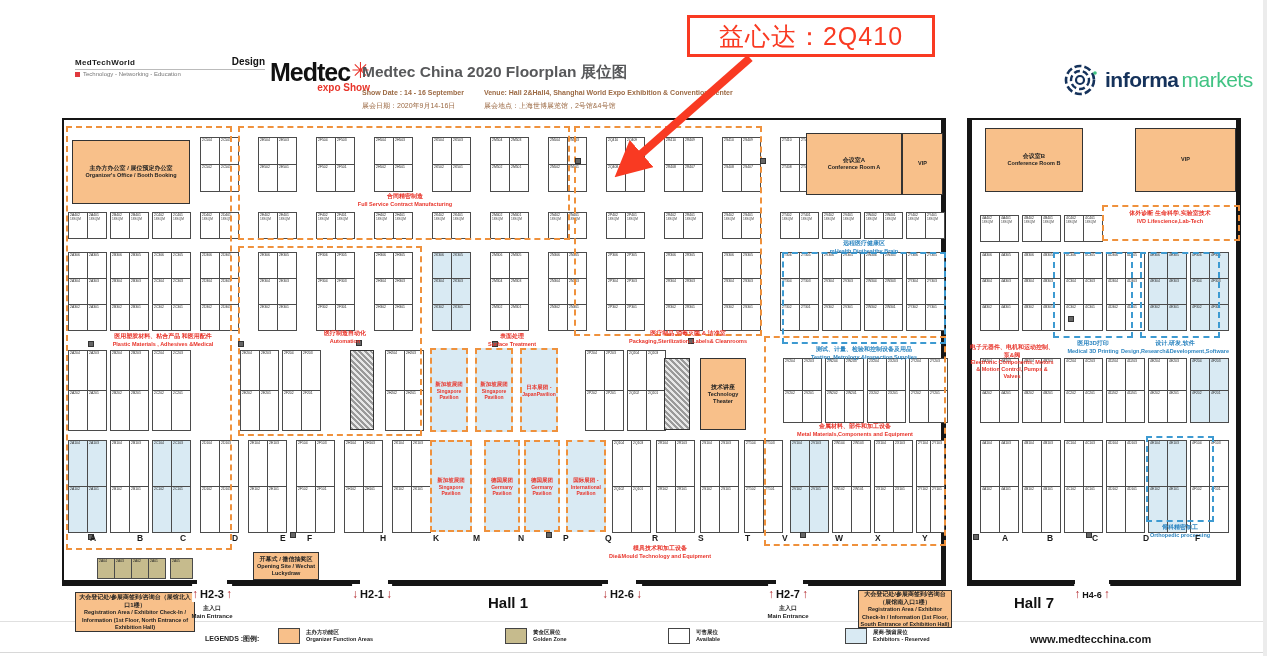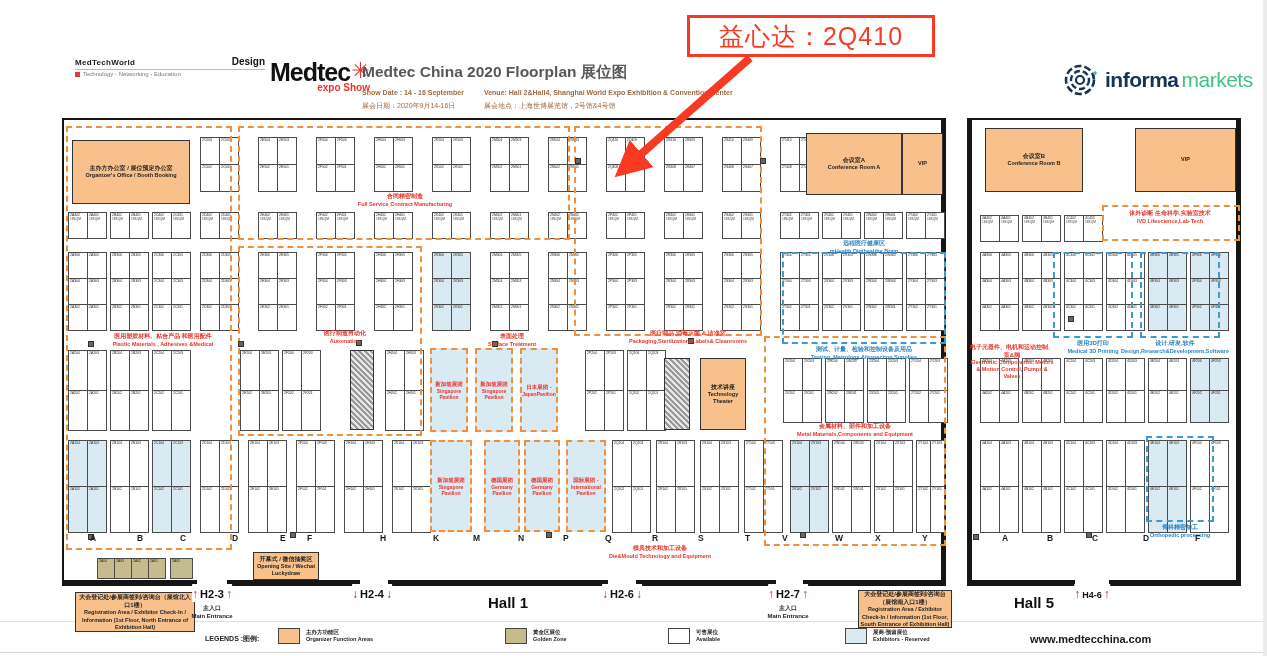--- a/index.html
+++ b/index.html
@@ -1527,30 +1527,30 @@
       <div class="letter" style="left: 1002px; top: 533px;">A</div>
       <div class="letter" style="left: 1047px; top: 533px;">B</div>
       <div class="letter" style="left: 1092px; top: 533px;">C</div>
       <div class="letter" style="left: 1143px; top: 533px;">D</div>
       <div class="letter" style="left: 1195px; top: 533px;">F</div>
       <div class="ent" style="left: 212px; top: 584px; background: rgb(255, 255, 255);"><span class="ar">↑</span><span class="lbl">H2-3</span><span class="ar">↑</span></div>
       <div class="mainent" style="left: 212px; top: 604px;">
         <div>主入口</div>
         <div>Main Entrance</div>
       </div>
-      <div class="ent" style="left: 372px; top: 584px; background: rgb(255, 255, 255);"><span class="ar">↓</span><span class="lbl">H2-4</span><span class="ar">↓</span></div>
+      <div class="ent" style="left: 372px; top: 584px; background: rgb(255, 255, 255);"><span class="ar">↓</span><span class="lbl">H2-1</span><span class="ar">↓</span></div>
       <div class="ent" style="left: 622px; top: 584px; background: rgb(255, 255, 255);"><span class="ar">↓</span><span class="lbl">H2-6</span><span class="ar">↓</span></div>
       <div class="ent" style="left: 788px; top: 584px; background: rgb(255, 255, 255);"><span class="ar">↑</span><span class="lbl">H2-7</span><span class="ar">↑</span></div>
       <div class="mainent" style="left: 788px; top: 604px;">
         <div>主入口</div>
         <div>Main Entrance</div>
       </div>
       <div class="ent small" style="left: 1092px; top: 584px; background: rgb(255, 255, 255);"><span class="ar">↑</span><span class="lbl">H4-6</span><span class="ar">↑</span></div>
       <div class="hallname" style="left: 488px; top: 594px;">Hall 1</div>
-      <div class="hallname" style="left: 1014px; top: 594px;">Hall 5</div>
+      <div class="hallname" style="left: 1014px; top: 594px;">Hall 7</div>
     </div>
 
   <div class="legend-sep-top"></div>
   <div class="legend-title">LEGENDS :图例:</div>
   <div id="legend-items">
       <div class="legend-item" style="left: 278px;">
         <span class="legend-sw" style="background: rgb(248, 192, 138);"></span>
         <span class="legend-txt">
           <div class="cn">主办方功能区</div>
           <div class="en">Organizer Function Areas</div>

